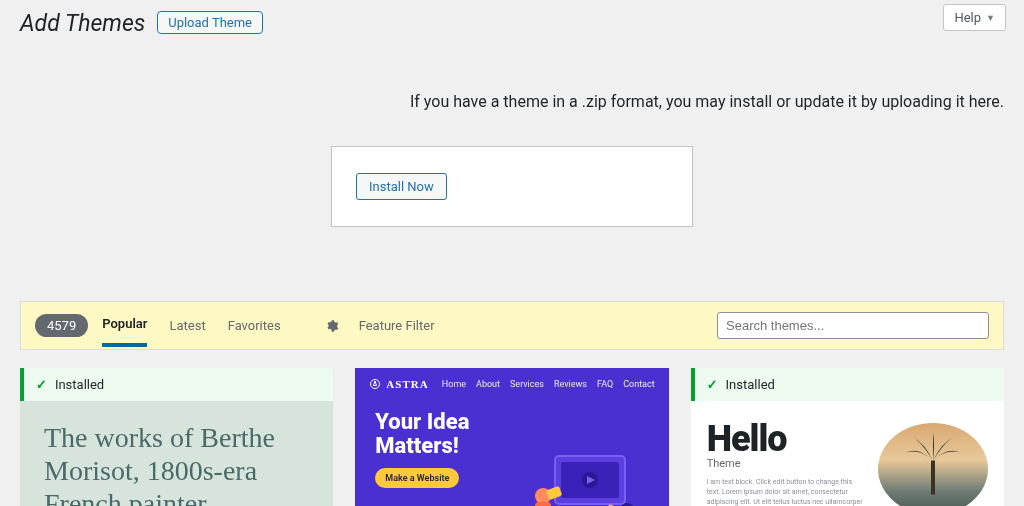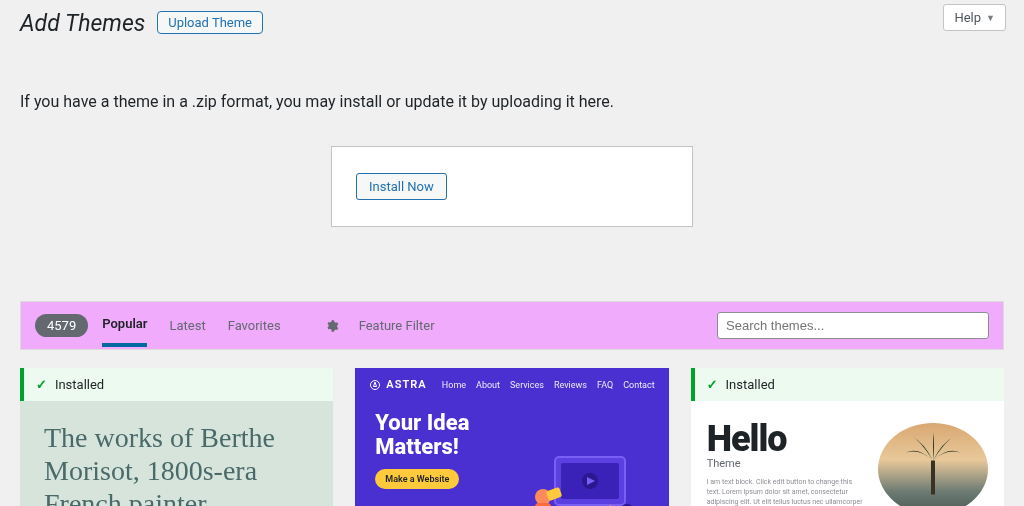--- a/index.html
+++ b/index.html
@@ -2,45 +2,45 @@
 <html><head>
 <meta charset="utf-8">
 <style>
 * { box-sizing: border-box; margin: 0; padding: 0; }
 body { font-family: -apple-system, BlinkMacSystemFont, "Segoe UI", Roboto, sans-serif; background: #f0f0f1; color: #1d2327; width: 1024px; height: 506px; overflow: hidden; }
 .wrap { padding: 10px 20px 0 20px; position: relative; }
 .help-tab { position: absolute; top: 4px; right: 18px; background: #fff; border: 1px solid #c3c4c7; border-radius: 3px; padding: 5px 10px; font-size: 13px; color: #50575e; cursor: pointer; display: flex; align-items: center; gap: 5px; }
 .help-tab .tri { font-size: 9px; color: #787c82; }
 h1 { font-size: 23px; font-weight: 400; display: inline-block; margin-right: 8px; font-style: italic; }
 .upload-button { display: inline-block; border: 1px solid #2271b1; color: #2271b1; background: #f6f7f7; font-size: 13px; padding: 3px 10px; border-radius: 4px; cursor: pointer; vertical-align: 4px; }
-.upload-area { text-align: left; padding: 55px 0 18px; }
+.upload-area { text-align: right; padding: 55px 0 18px; }
 .upload-msg { font-size: 16px; color: #1d2327; }
 .upload-box { margin: 35px auto 0; width: 362px; border: 1px solid #c3c4c7; background: #fff; padding: 26px 24px; display: flex; align-items: center; justify-content: space-between; }
 .file-group { display: flex; align-items: center; gap: 6px; }
 .choose-btn { font-size: 13px; border: 1px solid #8c8f94; background: #efefef; padding: 2px 7px; border-radius: 3px; cursor: pointer; }
 .file-name { font-size: 13px; color: #1d2327; }
 .install-btn { border: 1px solid #2271b1; background: #f6f7f7; color: #2271b1; font-size: 13px; padding: 5px 12px; border-radius: 3px; cursor: pointer; }
-.filter-bar { background: #f0abfc; border: 1px solid #dcdcde; margin-top: 56px; padding: 10px 14px; display: flex; align-items: center; }
+.filter-bar { background: #fef9c3; border: 1px solid #dcdcde; margin-top: 56px; padding: 10px 14px; display: flex; align-items: center; }
 .count-pill { background: #646970; color: #fff; border-radius: 20px; padding: 4px 12px; font-size: 13px; margin-right: 14px; }
 .filter-tabs { display: flex; gap: 22px; align-items: center; }
 .filter-tab { font-size: 13px; color: #646970; cursor: pointer; padding-bottom: 12px; margin-bottom: -12px; }
 .filter-tab.active { color: #1d2327; font-weight: 600; border-bottom: 4px solid #0369a1; }
 .feature-filter { display: flex; align-items: center; gap: 20px; margin-left: 22px; cursor: pointer; font-size: 13px; color: #646970; }
 .gear-icon { width: 14px; height: 14px; }
 .search { margin-left: auto; }
 .search input { width: 272px; font-size: 13px; padding: 5px 8px; border: 1px solid #8c8f94; border-radius: 3px; }
 .theme-grid { display: flex; gap: 22px; margin-top: 18px; }
 .theme-card { flex: 1; background: #fff; box-shadow: 0 1px 1px rgba(0,0,0,0.04); overflow: hidden; height: 165px; position: relative; }
 .installed-banner { background: #edfaef; border-left: 4px solid #00a32a; padding: 9px 12px; font-size: 13px; color: #1d2327; display: flex; align-items: center; gap: 8px; }
 .check { color: #00a32a; font-weight: bold; }
 .theme-preview { padding: 20px 24px 0; height: 100%; }
 .tt-title { font-size: 28px; font-weight: 400; line-height: 1.18; color: #4a6a6a; font-family: Georgia, serif; }
 .astra { background: #4a2fd1; color: #fff; height: 100%; position: relative; overflow: hidden; }
 .astra-top { display: flex; justify-content: space-between; align-items: center; padding: 10px 14px; font-size: 10px; }
-.astra-brand { display: flex; align-items: center; gap: 5px; font-size: 11px; font-weight: 600; letter-spacing: 1px; }
+.astra-brand { display: flex; align-items: center; gap: 5px; font-size: 11px; font-weight: 600; letter-spacing: 1px; font-family: Liberation Serif, serif; }
 .astra-nav { display: flex; gap: 10px; font-size: 9px; opacity: 0.9; }
 .astra-hero { padding: 10px 20px; position: relative; }
 .astra-h { font-size: 22px; font-weight: 800; line-height: 1.1; }
 .astra-cta { display: inline-block; background: #ffc93c; color: #1d2327; font-size: 9px; padding: 5px 10px; border-radius: 20px; margin-top: 10px; font-weight: 600; }
 .astra-illus { position: absolute; right: 14px; top: 48px; width: 140px; height: 100px; }
 .hello { height: 100%; padding: 0; }
 .hello-body { padding: 22px 16px 0; display: flex; gap: 12px; }
 .hello-left { flex: 1; }
 .hello-h { font-size: 36px; font-weight: 900; letter-spacing: -1px; line-height: 0.9; }
 .hello-sub { font-size: 11px; color: #646970; margin-top: 2px; }

